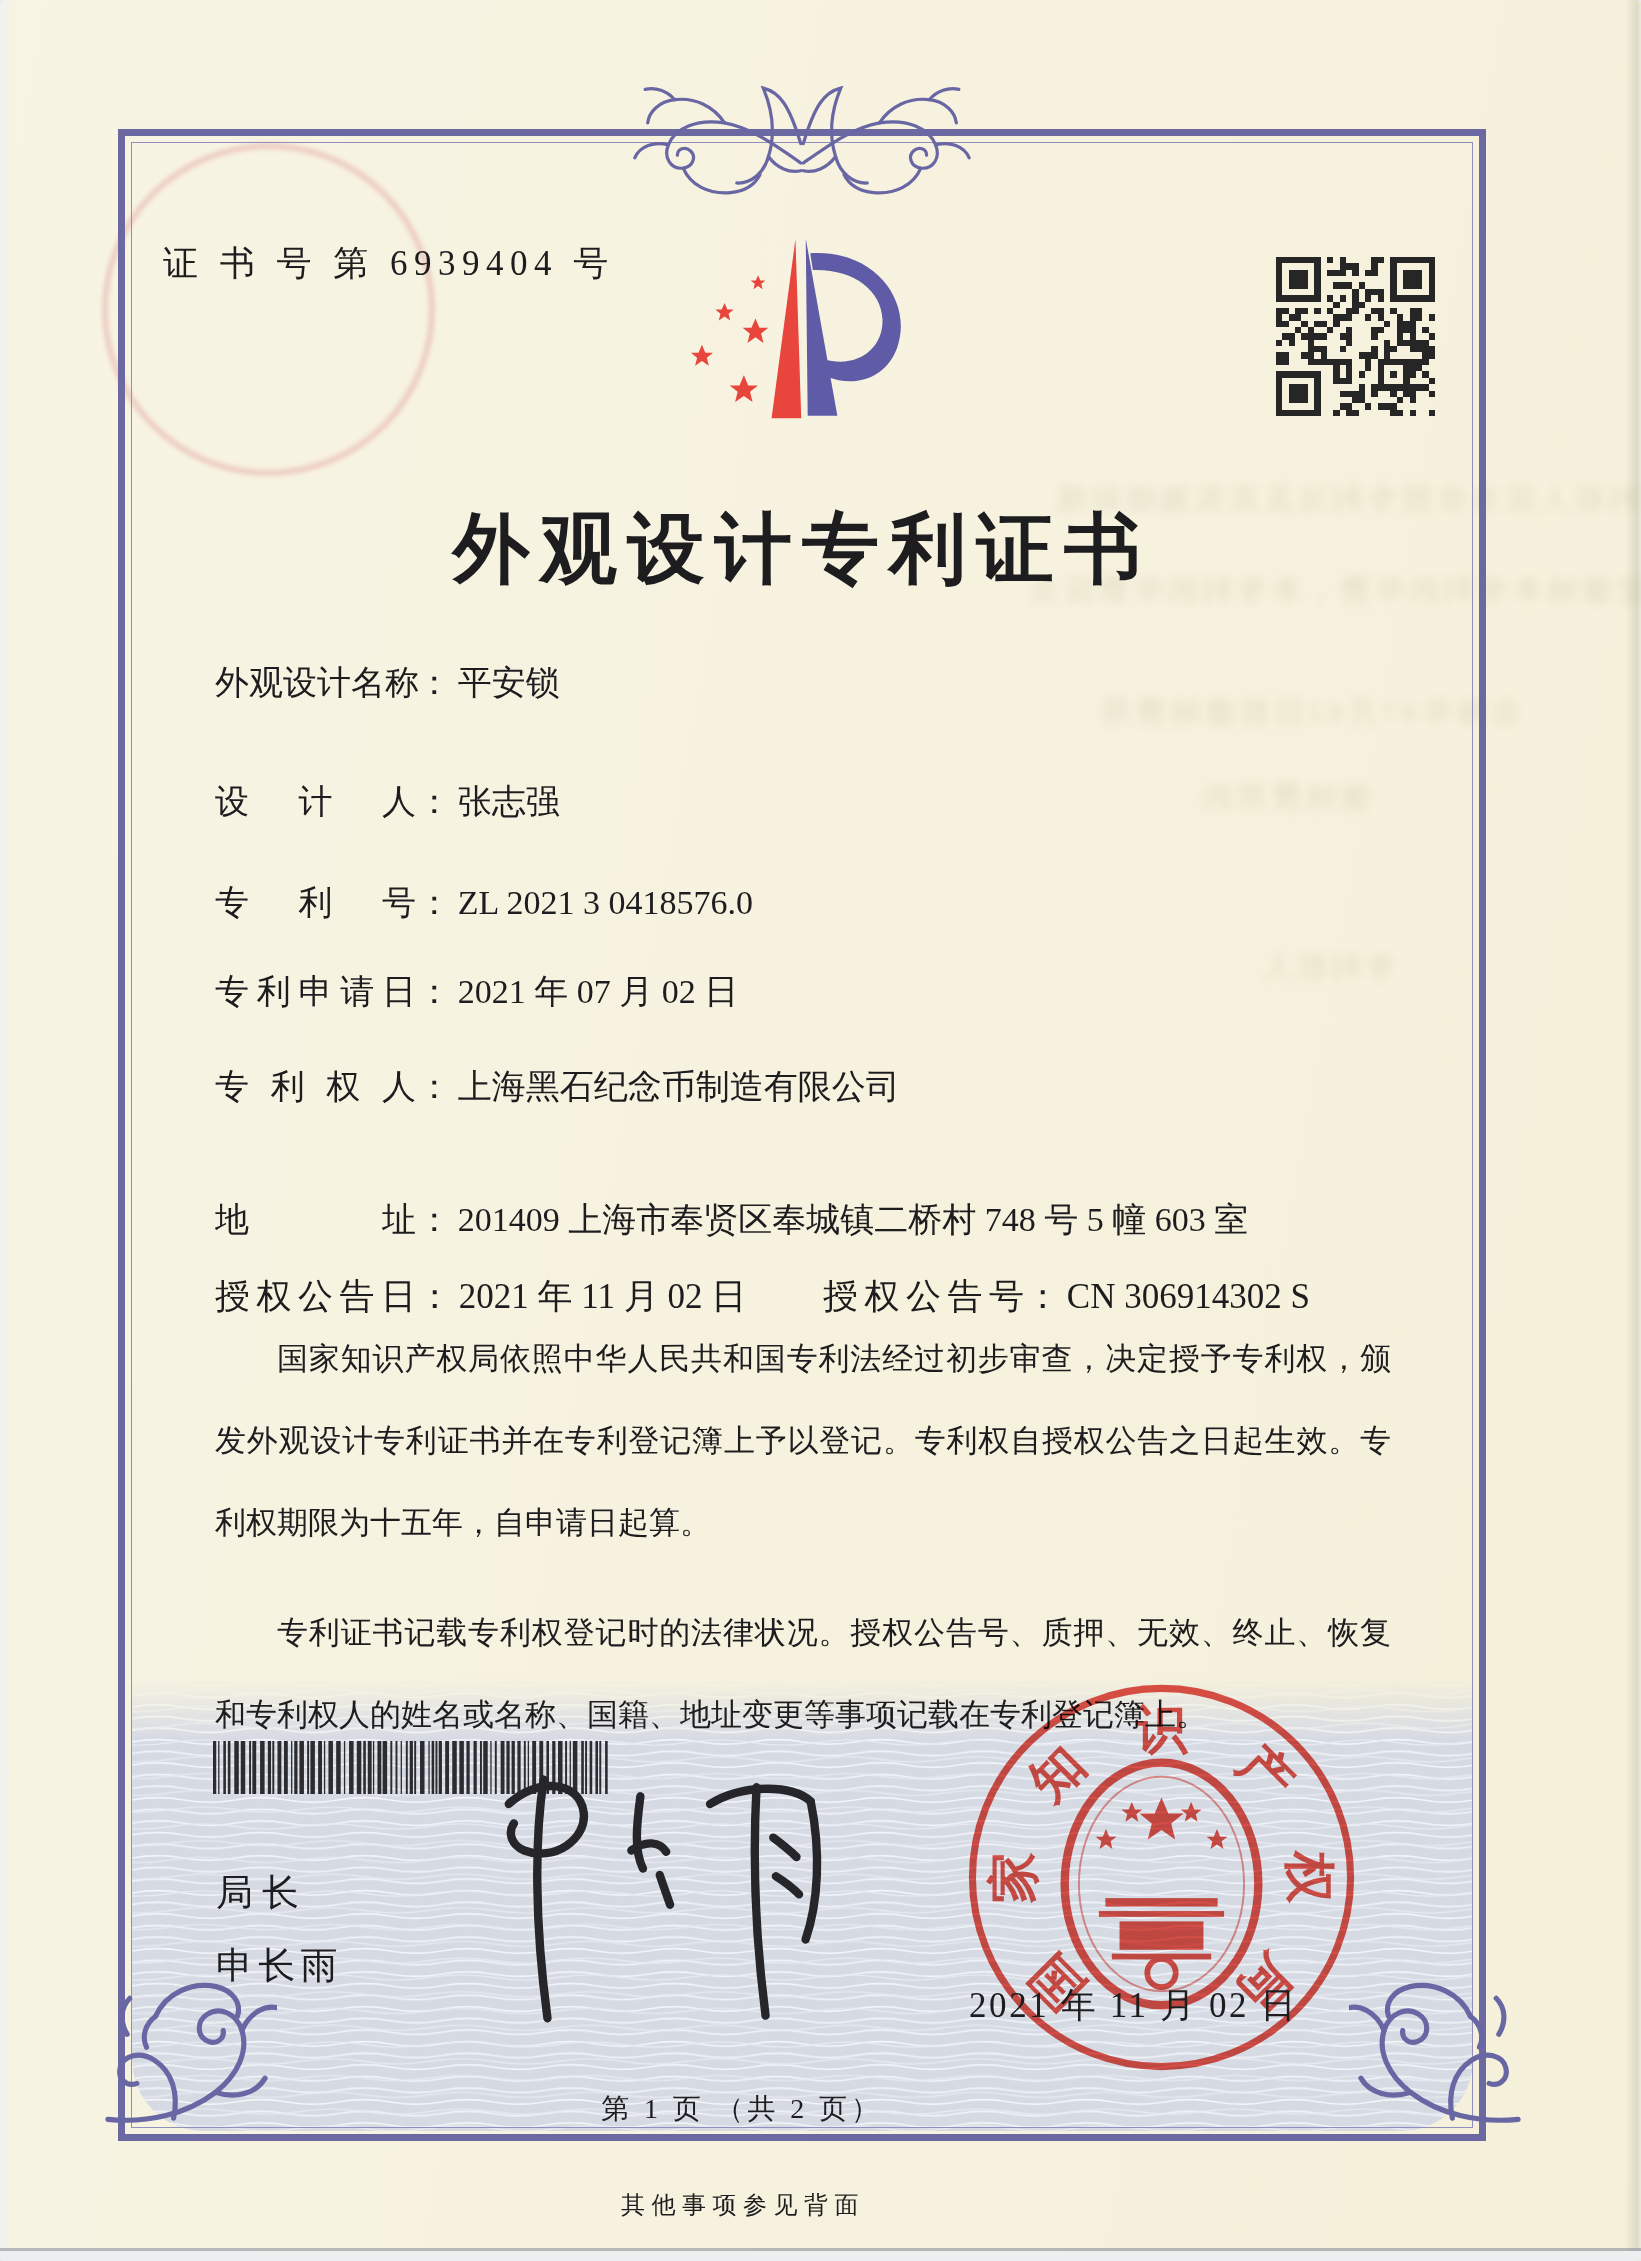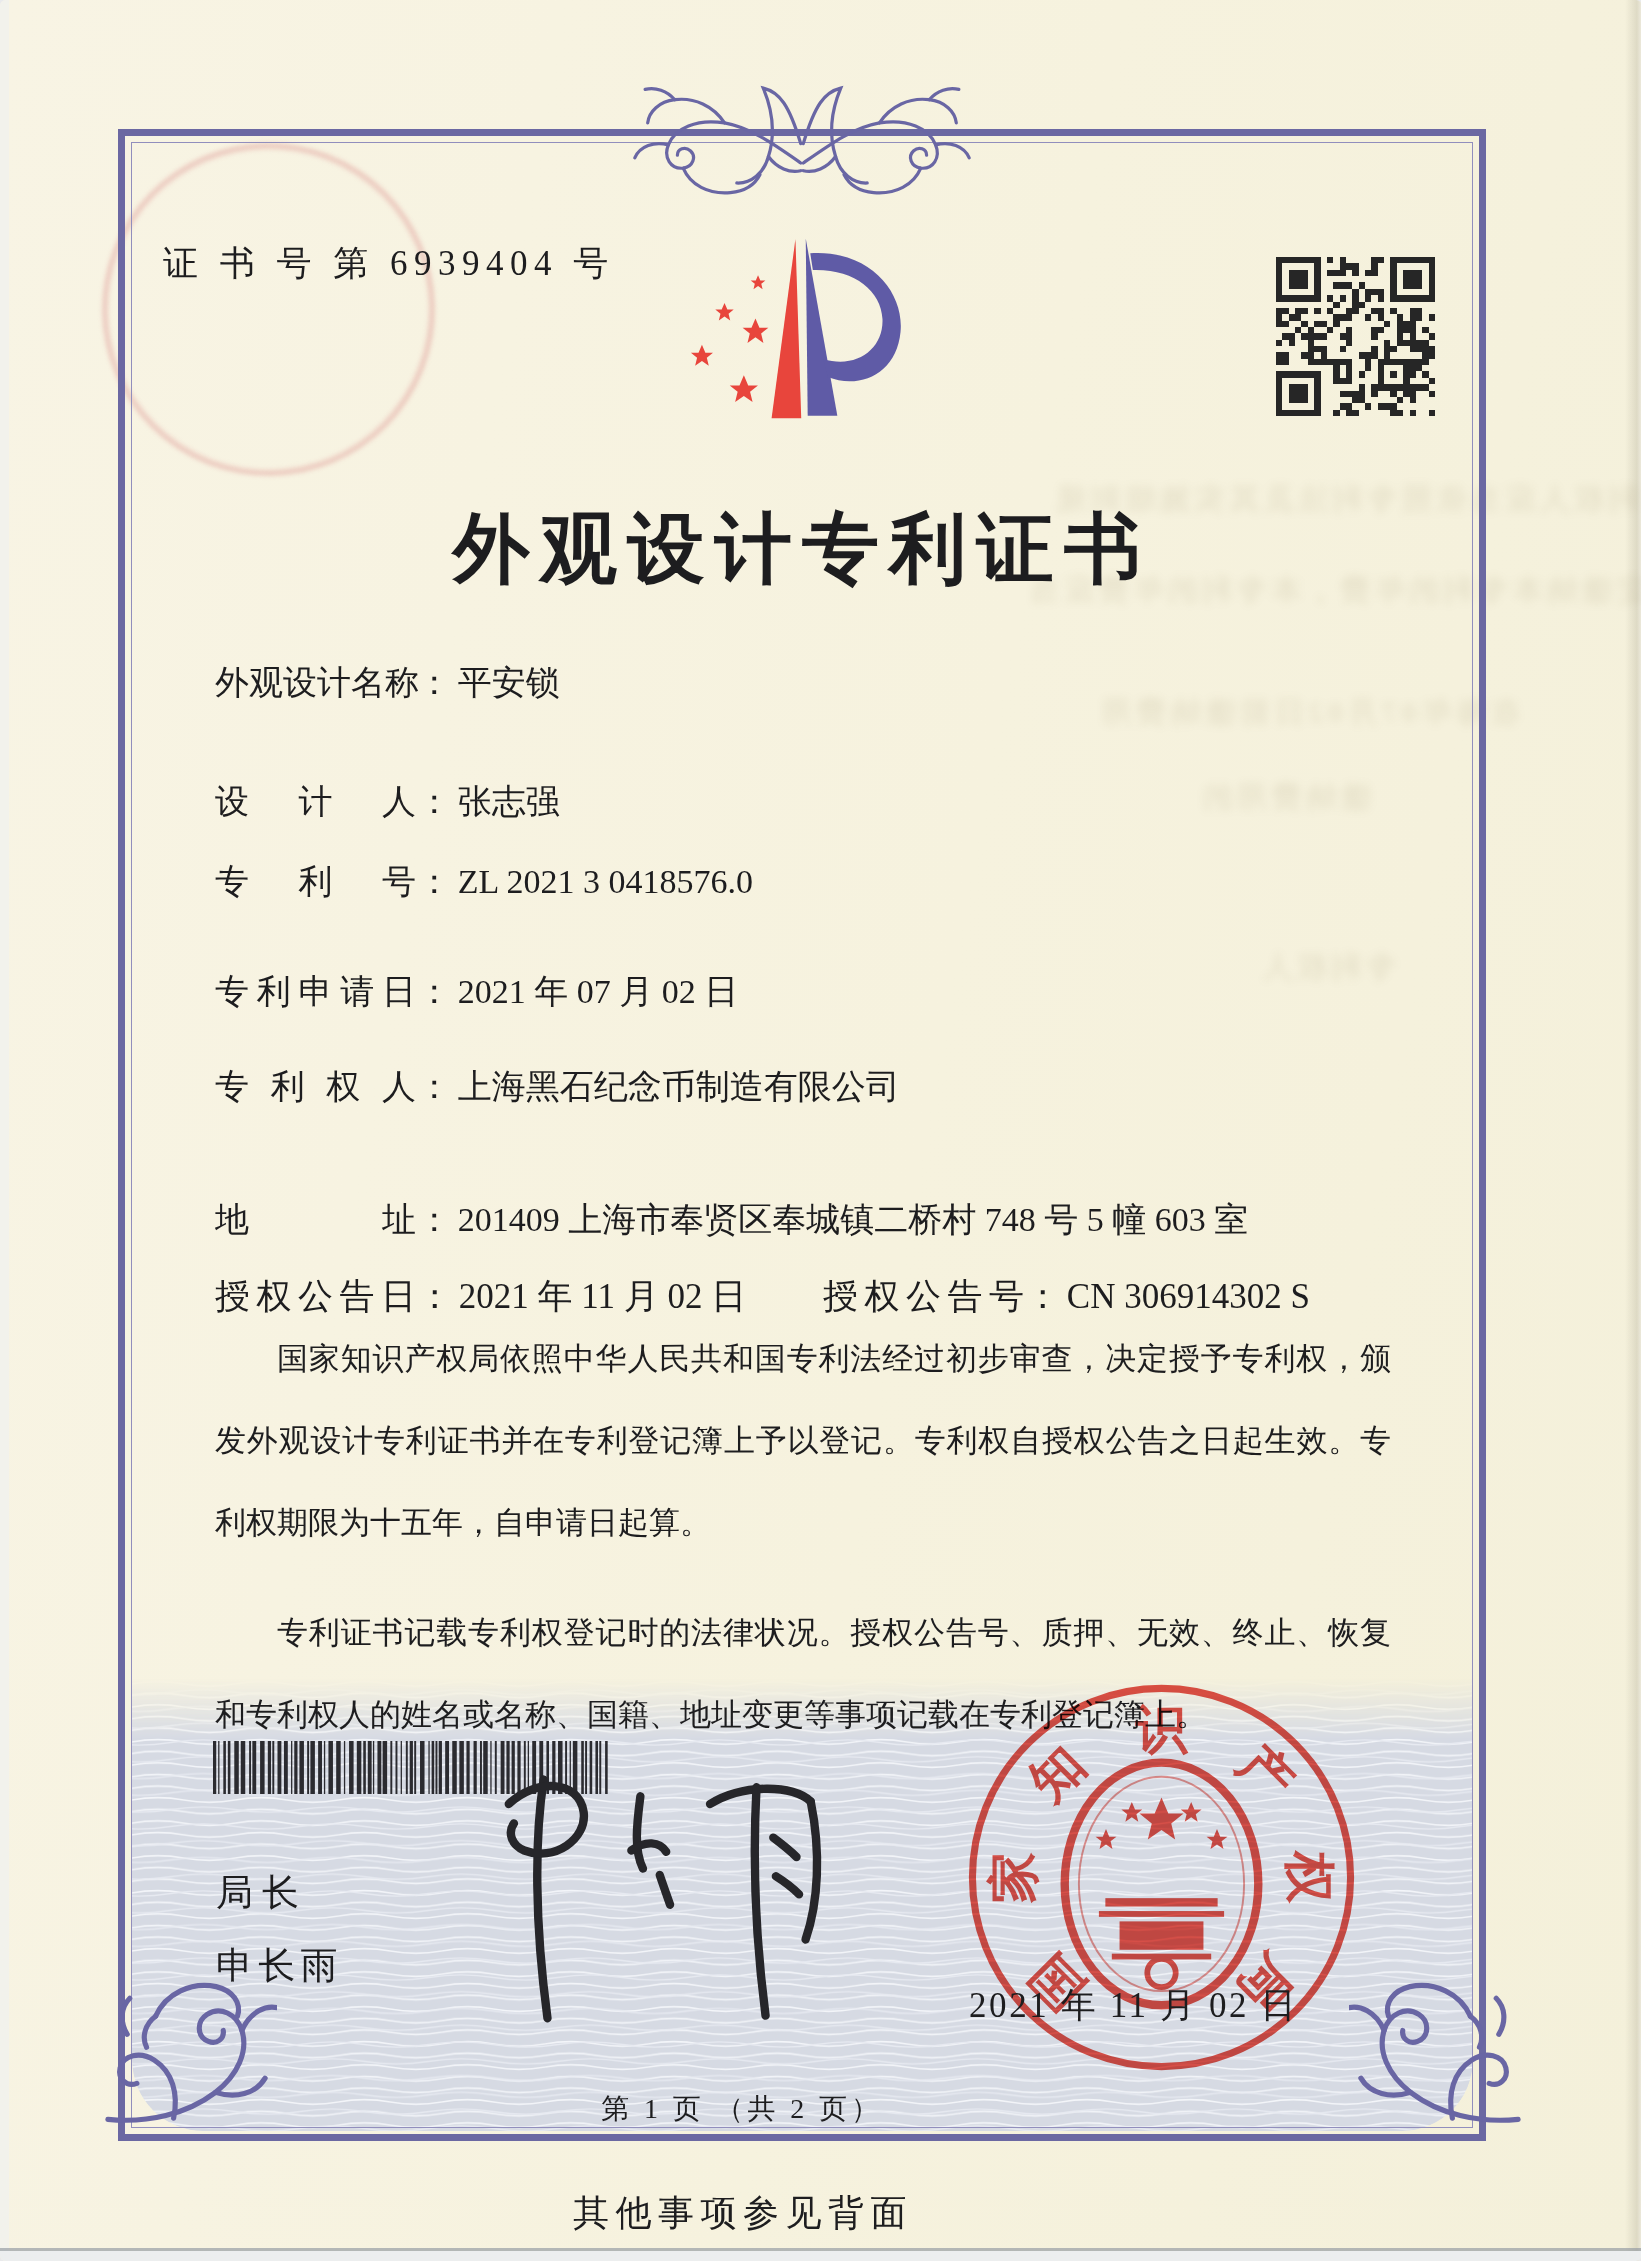--- a/index.html
+++ b/index.html
@@ -52,21 +52,21 @@
                 font-family:"Liberation Sans","DejaVu Sans",sans-serif;letter-spacing:9px;}
   .signer-name{position:absolute;left:216px;top:1941px;font-size:37px;z-index:6;
                font-family:"Liberation Sans","DejaVu Sans",sans-serif;letter-spacing:5.2px;}
   .signature{position:absolute;left:452px;top:1742px;width:400px;height:297px;z-index:7;}
   .seal{position:absolute;left:955px;top:1671px;width:413px;height:413px;z-index:8;
         mix-blend-mode:multiply;opacity:.93;}
   .seal-date{position:absolute;left:969px;top:1982px;font-size:35px;letter-spacing:2.6px;z-index:9;white-space:nowrap;}
   .page-note{position:absolute;left:742px;top:2090px;transform:translateX(-50%);
              font-size:28px;letter-spacing:3.9px;z-index:6;white-space:nowrap;}
   .back-note{position:absolute;left:743px;top:2189px;transform:translateX(-50%);
-             font-size:36px;letter-spacing:6.5px;z-index:6;white-space:nowrap;}
+             font-size:24px;letter-spacing:6.5px;z-index:6;white-space:nowrap;}
   
   .bleed{position:absolute;transform:scaleX(-1);filter:blur(4.5px);opacity:.12;color:#8d7f56;
          font-weight:700;font-size:30px;white-space:nowrap;letter-spacing:4.5px;z-index:1;}
 </style>
 </head>
 <body>
 
 <div class="page">
 
   <div class="wave-wrap">
@@ -446,21 +446,21 @@
       <rect x="19" y="24" width="1" height="1" fill="#262626"></rect>
       <rect x="21" y="24" width="1" height="1" fill="#262626"></rect>
       <rect x="24" y="24" width="1" height="1" fill="#262626"></rect>
     </svg>
 
   <h1 class="title">外观设计专利证书</h1>
 
   <div id="field-rows">
       <div class="frow" style="top: 660px;"><span class="flabel">外观设计名称</span><span class="fcolon">：</span><span>平安锁</span></div>
       <div class="frow" style="top: 779px;"><span class="flabel">设计人</span><span class="fcolon">：</span><span>张志强</span></div>
-      <div class="frow" style="top: 859px;"><span class="flabel">专利号</span><span class="fcolon">：</span><span>ZL 2021 3 0418576.0</span></div>
+      <div class="frow" style="top: 880px;"><span class="flabel">专利号</span><span class="fcolon">：</span><span>ZL 2021 3 0418576.0</span></div>
       <div class="frow" style="top: 969px;"><span class="flabel">专利申请日</span><span class="fcolon">：</span><span>2021 年 07 月 02 日</span></div>
       <div class="frow" style="top: 1064px;"><span class="flabel">专利权人</span><span class="fcolon">：</span><span>上海黑石纪念币制造有限公司</span></div>
       <div class="frow" style="top: 1197px;"><span class="flabel">地址</span><span class="fcolon">：</span><span>201409 上海市奉贤区奉城镇二桥村 748 号 5 幢 603 室</span></div>
     </div>
 
   <div class="grant-row">
     <span>
       <span class="flabel">授权公告日</span><span class="fcolon">：</span><span>2021 年 11 月 02 日</span>
     </span>
     <span class="grant-2">

